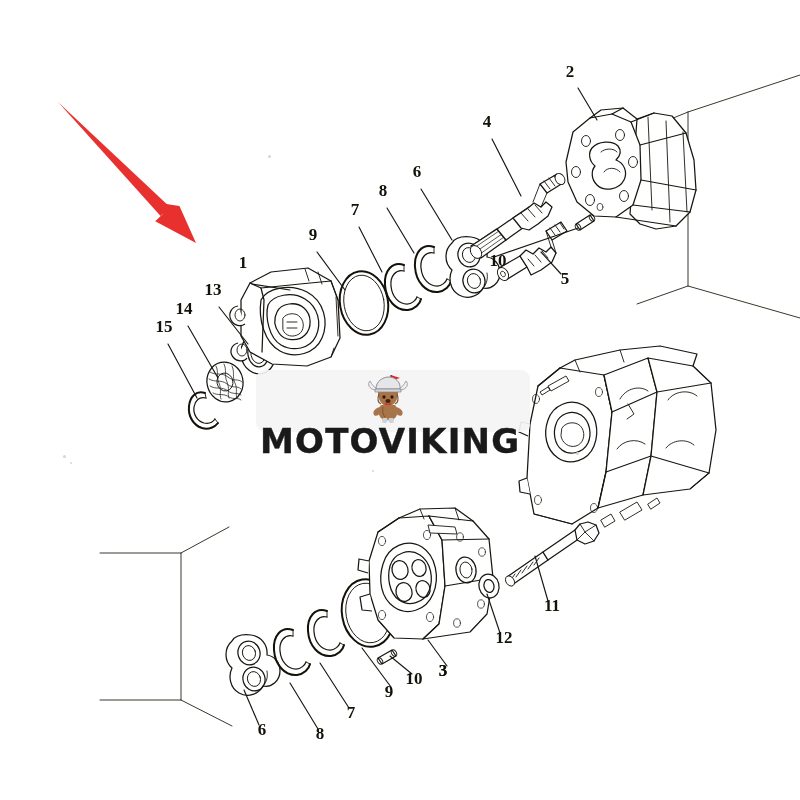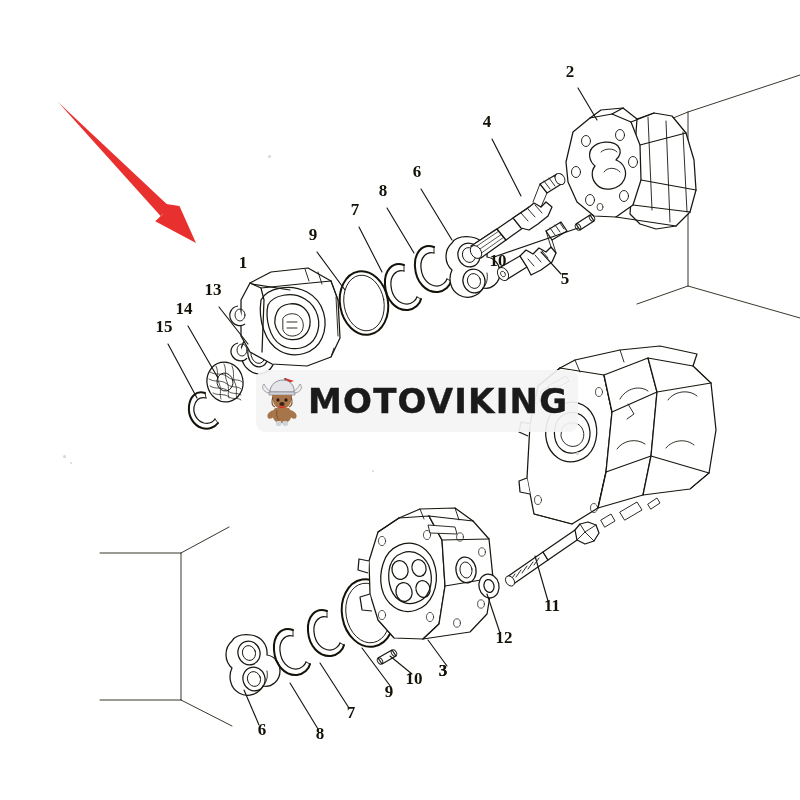--- a/index.html
+++ b/index.html
@@ -21,20 +21,21 @@
   .num{
     font-family:"Liberation Serif", serif;
     font-size:17px;font-weight:700;fill:#141208;
   }
   
   #watermark{
     position:absolute;display:flex;align-items:center;
     background:rgba(244,244,244,0.92);
     border-radius:9px;
     padding:2px 10px 2px 4px;
+    flex-direction:column;
   }
   #wm-text{
     font-family:"DejaVu Sans", sans-serif;
     font-weight:900;font-size:34px;letter-spacing:1.2px;
     color:#1a1a1a;line-height:1;
     -webkit-text-stroke:0.4px #1a1a1a;
   }
   #wm-mascot{width:44px;height:52px;margin-right:4px;flex:0 0 auto;}
   .speck{position:absolute;background:#d9d6cd;border-radius:50%;}
 </style>

